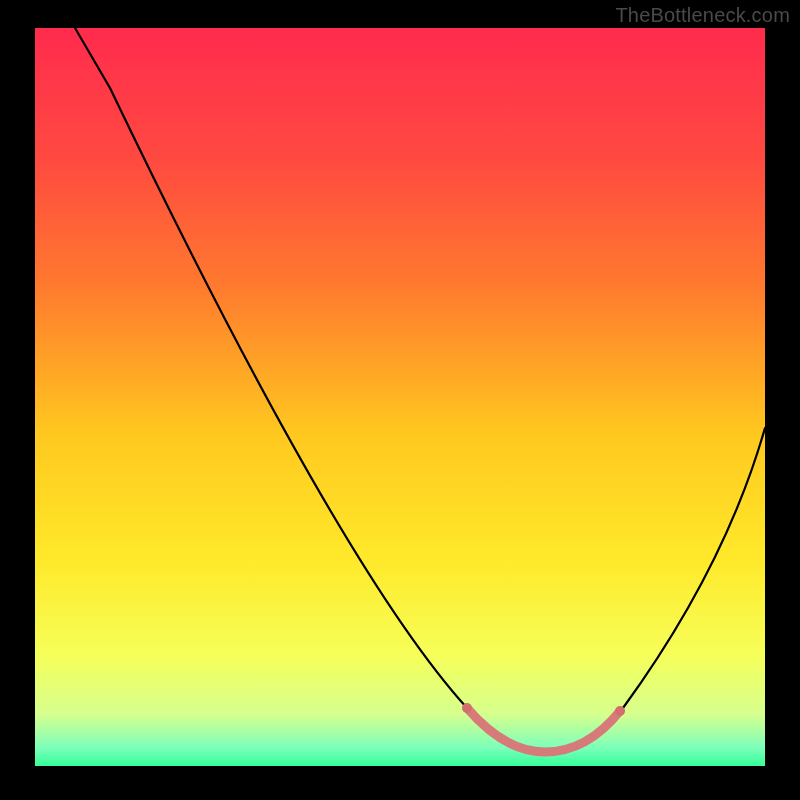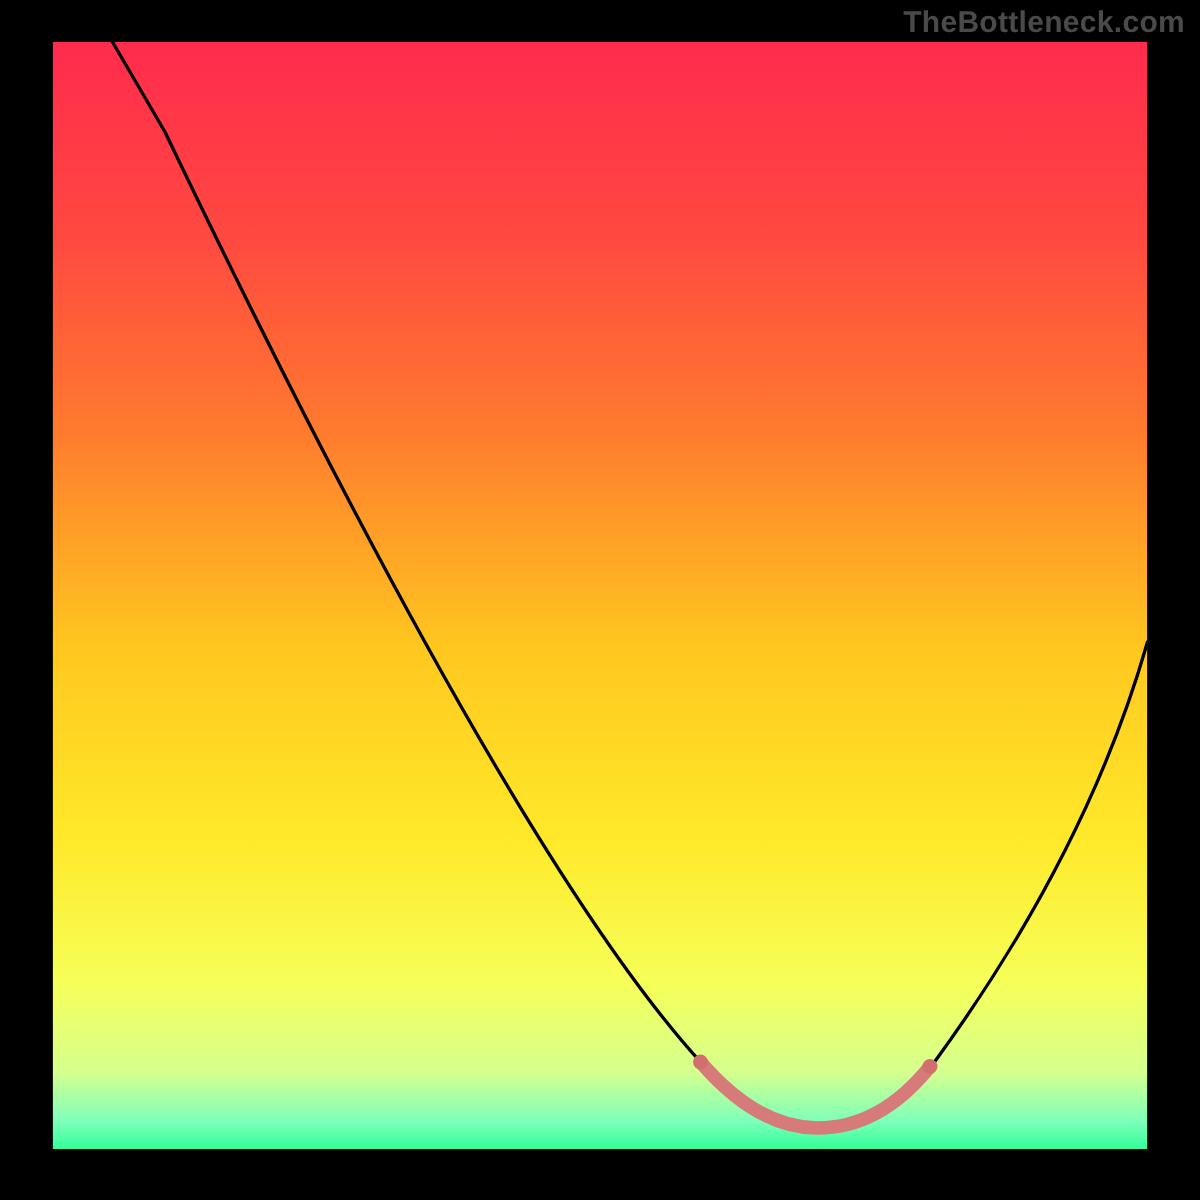--- a/index.html
+++ b/index.html
@@ -16,21 +16,21 @@
     width: 800px;
     height: 800px;
     background: #000;
   }
   .watermark {
     position: absolute;
     top: 4px;
     right: 10px;
     color: #4a4a4a;
     font-size: 20px;
-    font-weight: 700;
+    font-weight: 400;
     letter-spacing: 0.2px;
     z-index: 5;
   }
   .plot-box {
     position: absolute;
     left: 35px;
     top: 28px;
     width: 730px;
     height: 738px;
     overflow: hidden;

